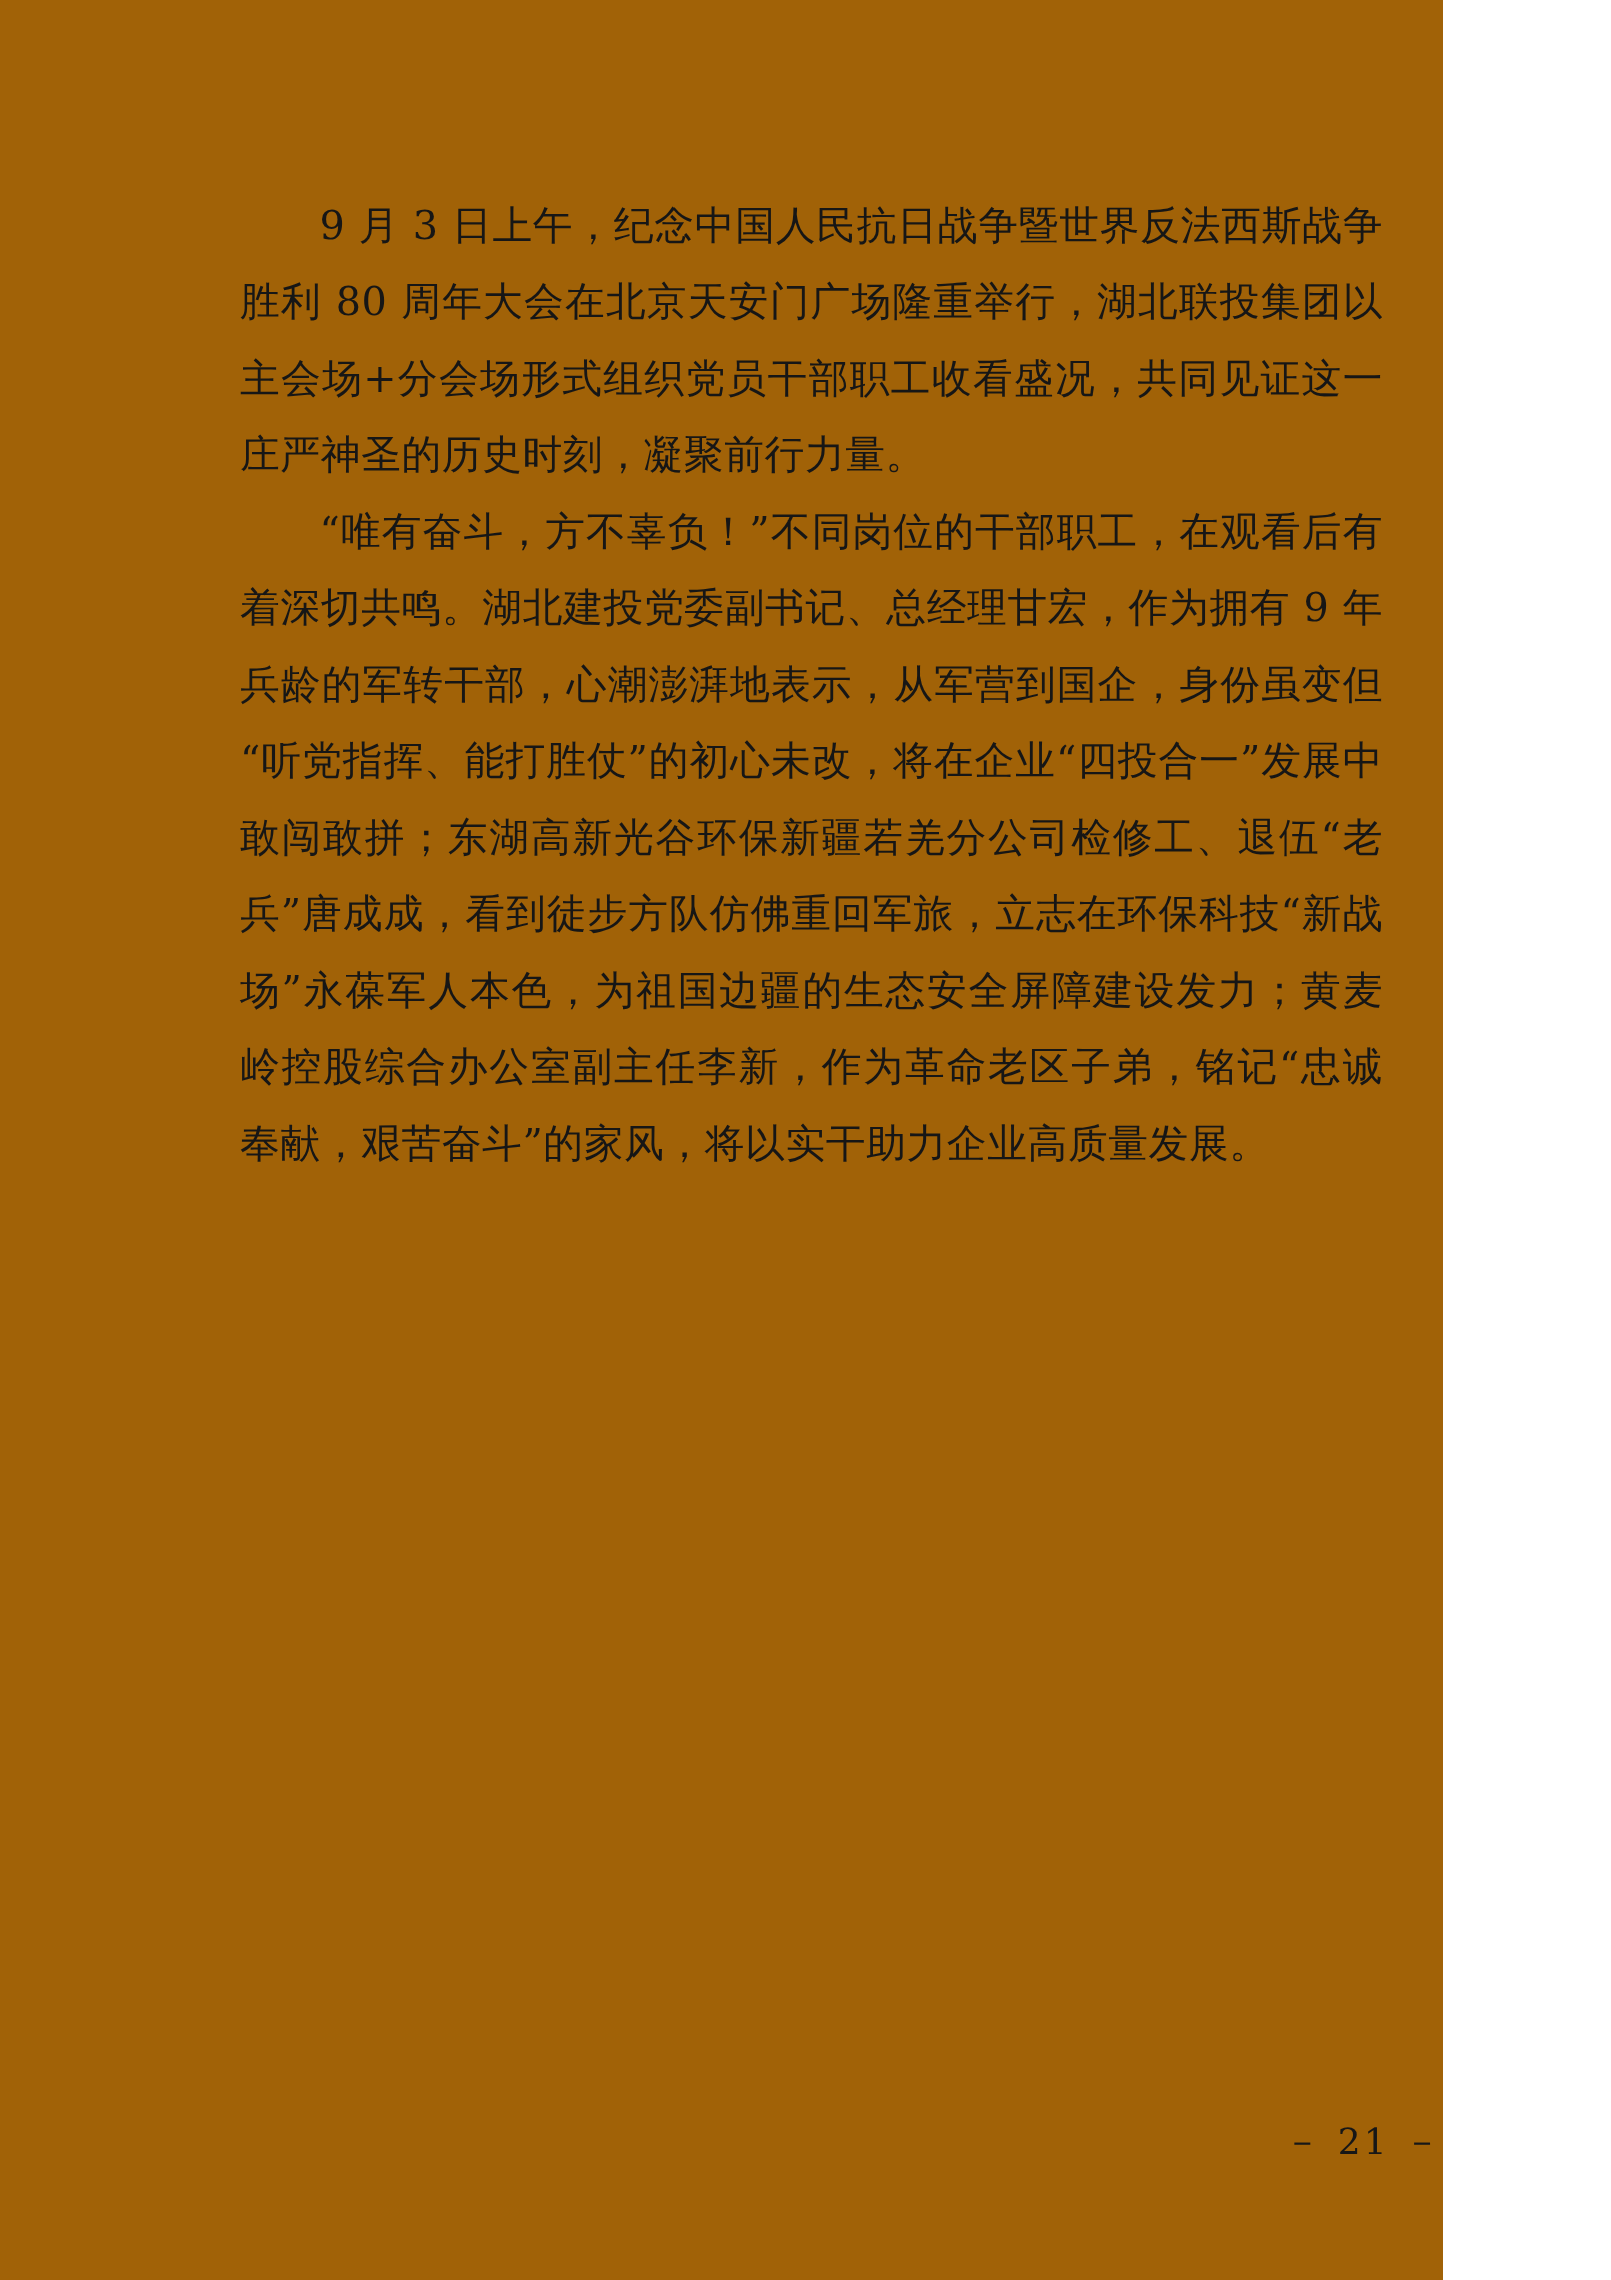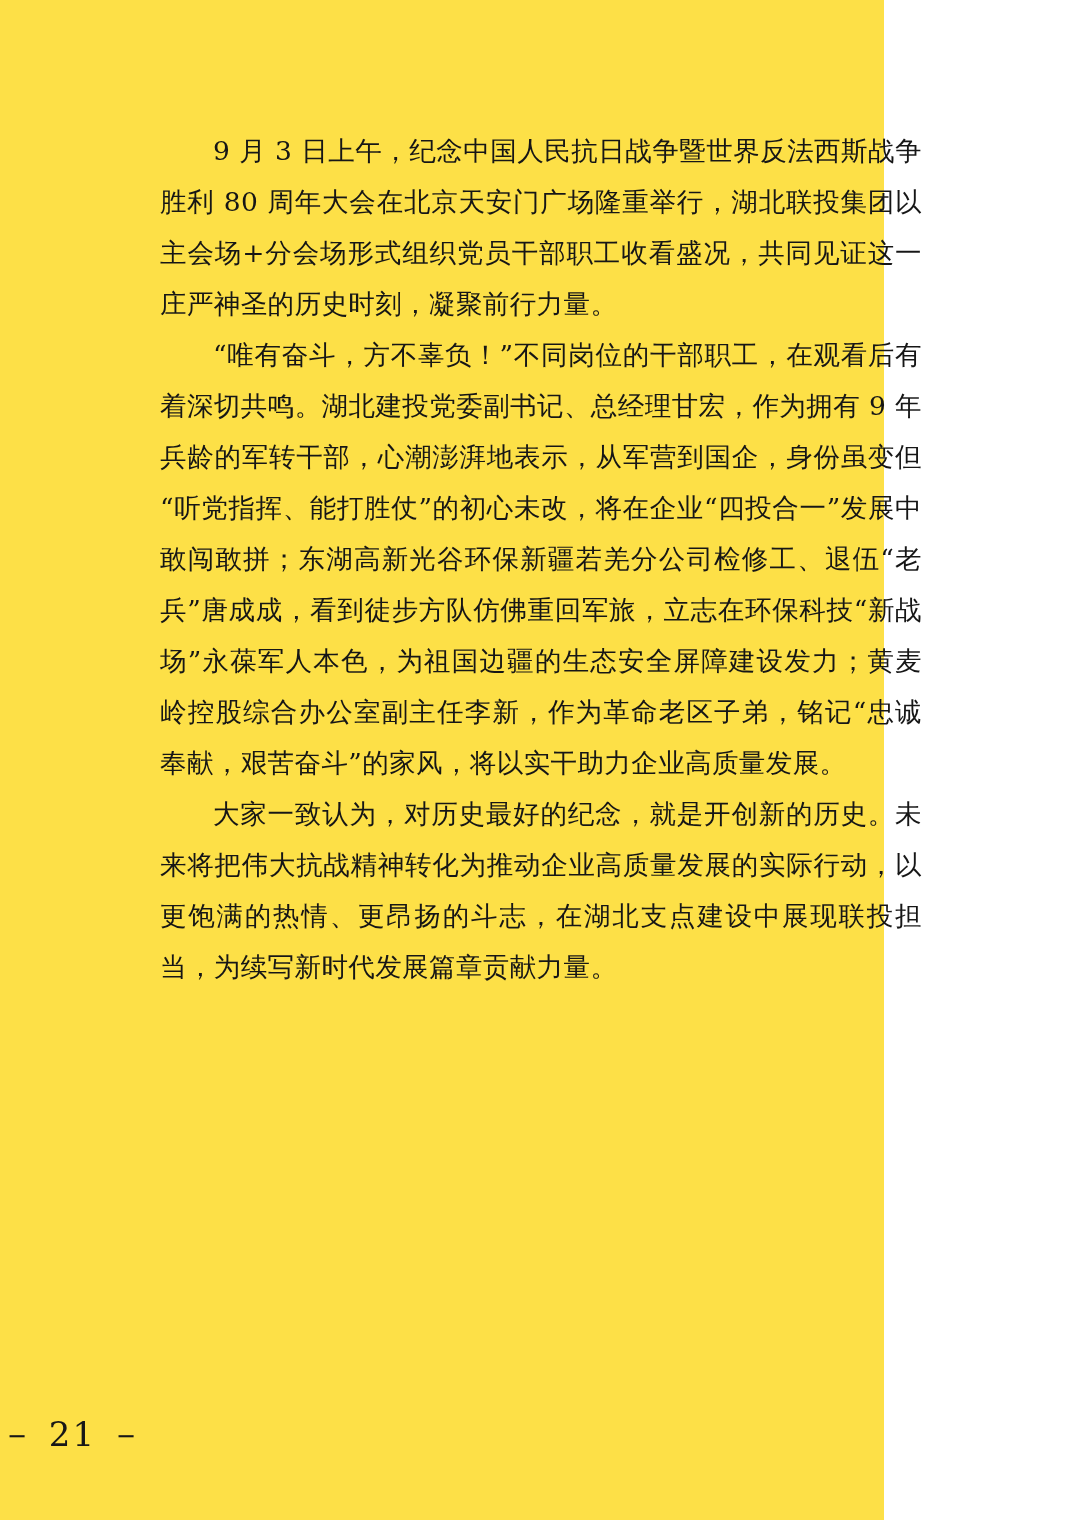--- a/index.html
+++ b/index.html
@@ -9,24 +9,24 @@
   body {
     width: 1074px;
     height: 1520px;
     background: #ffffff;
     font-family: "DejaVu Serif", "Liberation Serif", serif;
     color: #1a1a1a;
     overflow: hidden;
   }
   .page {
     position: relative;
-    width: 884px;
+    width: 962px;
     height: 1520px;
     box-sizing: border-box;
-    background: #fde047;
+    background: #a16207;
   }
   .content {
     position: absolute;
     left: 160px;
     top: 125px;
     width: 762px;
   }
   .para {
     font-size: 26.5px;
     line-height: 51px;
@@ -36,30 +36,29 @@
     margin: 0 0 0 0;
     letter-spacing: 0.4px;
     font-family: "DejaVu Serif", "Liberation Serif", serif;
     color: #161616;
   }
   .page-number {
     position: absolute;
     left: 0;
     right: 0;
     top: 1412px;
-    text-align: left;
-    font-size: 34px;
+    text-align: right;
+    font-size: 24px;
     letter-spacing: 2px;
     color: #171717;
     font-family: "DejaVu Serif", "Liberation Serif", serif;
   }
 </style>
 </head>
 <body>
 
 <div class="page">
   <div class="content">
     <p class="para">9 月 3 日上午，纪念中国人民抗日战争暨世界反法西斯战争胜利 80 周年大会在北京天安门广场隆重举行，湖北联投集团以主会场+分会场形式组织党员干部职工收看盛况，共同见证这一庄严神圣的历史时刻，凝聚前行力量。</p>
     <p class="para">“唯有奋斗，方不辜负！”不同岗位的干部职工，在观看后有着深切共鸣。湖北建投党委副书记、总经理甘宏，作为拥有 9 年兵龄的军转干部，心潮澎湃地表示，从军营到国企，身份虽变但“听党指挥、能打胜仗”的初心未改，将在企业“四投合一”发展中敢闯敢拼；东湖高新光谷环保新疆若羌分公司检修工、退伍“老兵”唐成成，看到徒步方队仿佛重回军旅，立志在环保科技“新战场”永葆军人本色，为祖国边疆的生态安全屏障建设发力；黄麦岭控股综合办公室副主任李新，作为革命老区子弟，铭记“忠诚奉献，艰苦奋斗”的家风，将以实干助力企业高质量发展。</p>
-    <p class="para">大家一致认为，对历史最好的纪念，就是开创新的历史。未来将把伟大抗战精神转化为推动企业高质量发展的实际行动，以更饱满的热情、更昂扬的斗志，在湖北支点建设中展现联投担当，为续写新时代发展篇章贡献力量。</p>
   </div>
   <div class="page-number">－ 21 －</div>
 </div>
 
 </body></html>

